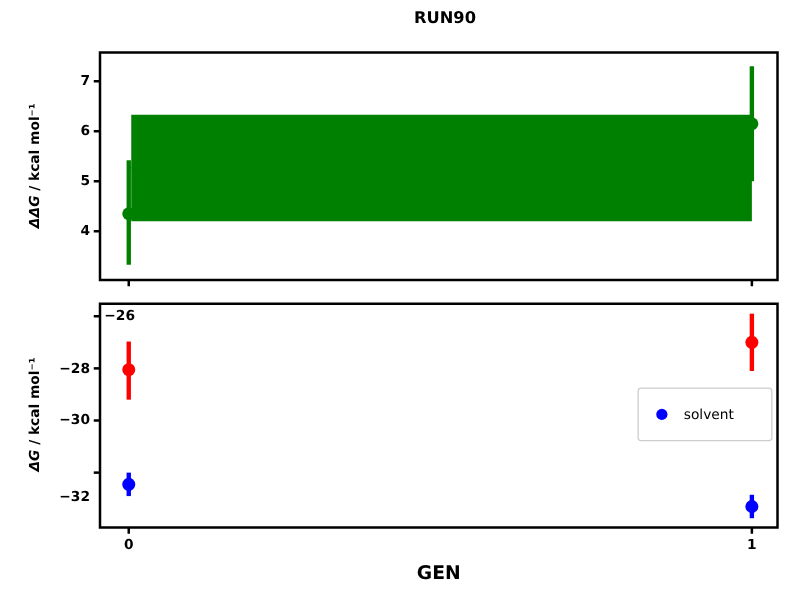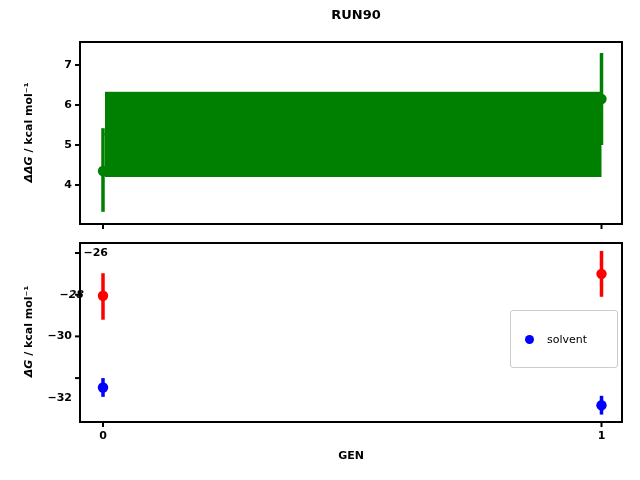--- a/index.html
+++ b/index.html
@@ -11,26 +11,26 @@
   .ticklabel{position:absolute;font-size:11px;font-weight:bold;line-height:12px;
        height:12px;z-index:3;white-space:nowrap;}
   .yt{text-align:right;}
   .xt{text-align:center;}
   .ylabel{position:absolute;width:160px;text-align:center;font-size:11px;font-weight:bold;
        white-space:nowrap;transform:rotate(-90deg);transform-origin:center;z-index:3;}
   .ylabel-top{left:-52px;top:126px;}
   .ylabel-bot{left:-52px;top:325px;}
   .ylabel .math{font-style:italic;}
   .xlabel{position:absolute;left:80px;width:542px;top:449px;text-align:center;
-       font-size:11px;font-weight:bold;z-index:3;}
+       font-size:15px;font-weight:bold;z-index:3;}
   .legend{position:absolute;background:rgba(255,255,255,0.8);border:1px solid #cccccc;
        border-radius:3px;font-size:11px;z-index:2;display:flex;flex-direction:column;
        justify-content:center;box-sizing:border-box;}
   .legend-top{left:442px;top:47px;width:176px;height:50px;}
-  .legend-bot{left:510px;top:310px;width:108px;height:58px;}
+  .legend-bot{left:510px;top:310px;width:108px;height:43px;}
   .lrow{display:flex;align-items:center;height:21px;}
   .lmark{width:44px;display:flex;justify-content:center;align-items:center;flex:0 0 auto;}
   .legend-bot .lmark{width:36px;}
   .ldot{width:9px;height:9px;border-radius:50%;display:inline-block;background:#000;}
   .lline{width:30px;height:0;border-top:2px dotted #008000;display:inline-block;}
   .ltext{white-space:nowrap;}
 </style>
 </head>
 <body>
 
@@ -83,18 +83,18 @@
         </span>
       <span class="ltext">solvent</span>
     </div>
   </div>
 
 <div class="ticklabel yt" style="left: 0px; top: 59px; width: 72px;">7</div>
     <div class="ticklabel yt" style="left: 0px; top: 99px; width: 72px;">6</div>
     <div class="ticklabel yt" style="left: 0px; top: 139px; width: 72px;">5</div>
     <div class="ticklabel yt" style="left: 0px; top: 179px; width: 72px;">4</div>
     <div class="ticklabel yt" style="left: 0px; top: 247px; width: 72px; margin-left: 36px;">−26</div>
-    <div class="ticklabel yt" style="left: 12px; top: 288.7px; width: 72px; font-style: italic;">−28</div>
+    <div class="ticklabel yt" style="left: 0px; top: 288.7px; width: 72px;">−28</div>
     <div class="ticklabel yt" style="left: 0px; top: 330.4px; width: 72px;">−30</div>
     <div class="ticklabel yt" style="left: 0px; top: 392px; width: 72px;">−32</div>
     <div class="ticklabel xt" style="left: 91px; top: 430px; width: 24px;">0</div>
     <div class="ticklabel xt" style="left: 589.5px; top: 430px; width: 24px;">1</div>
   </div>
 
 </body></html>

